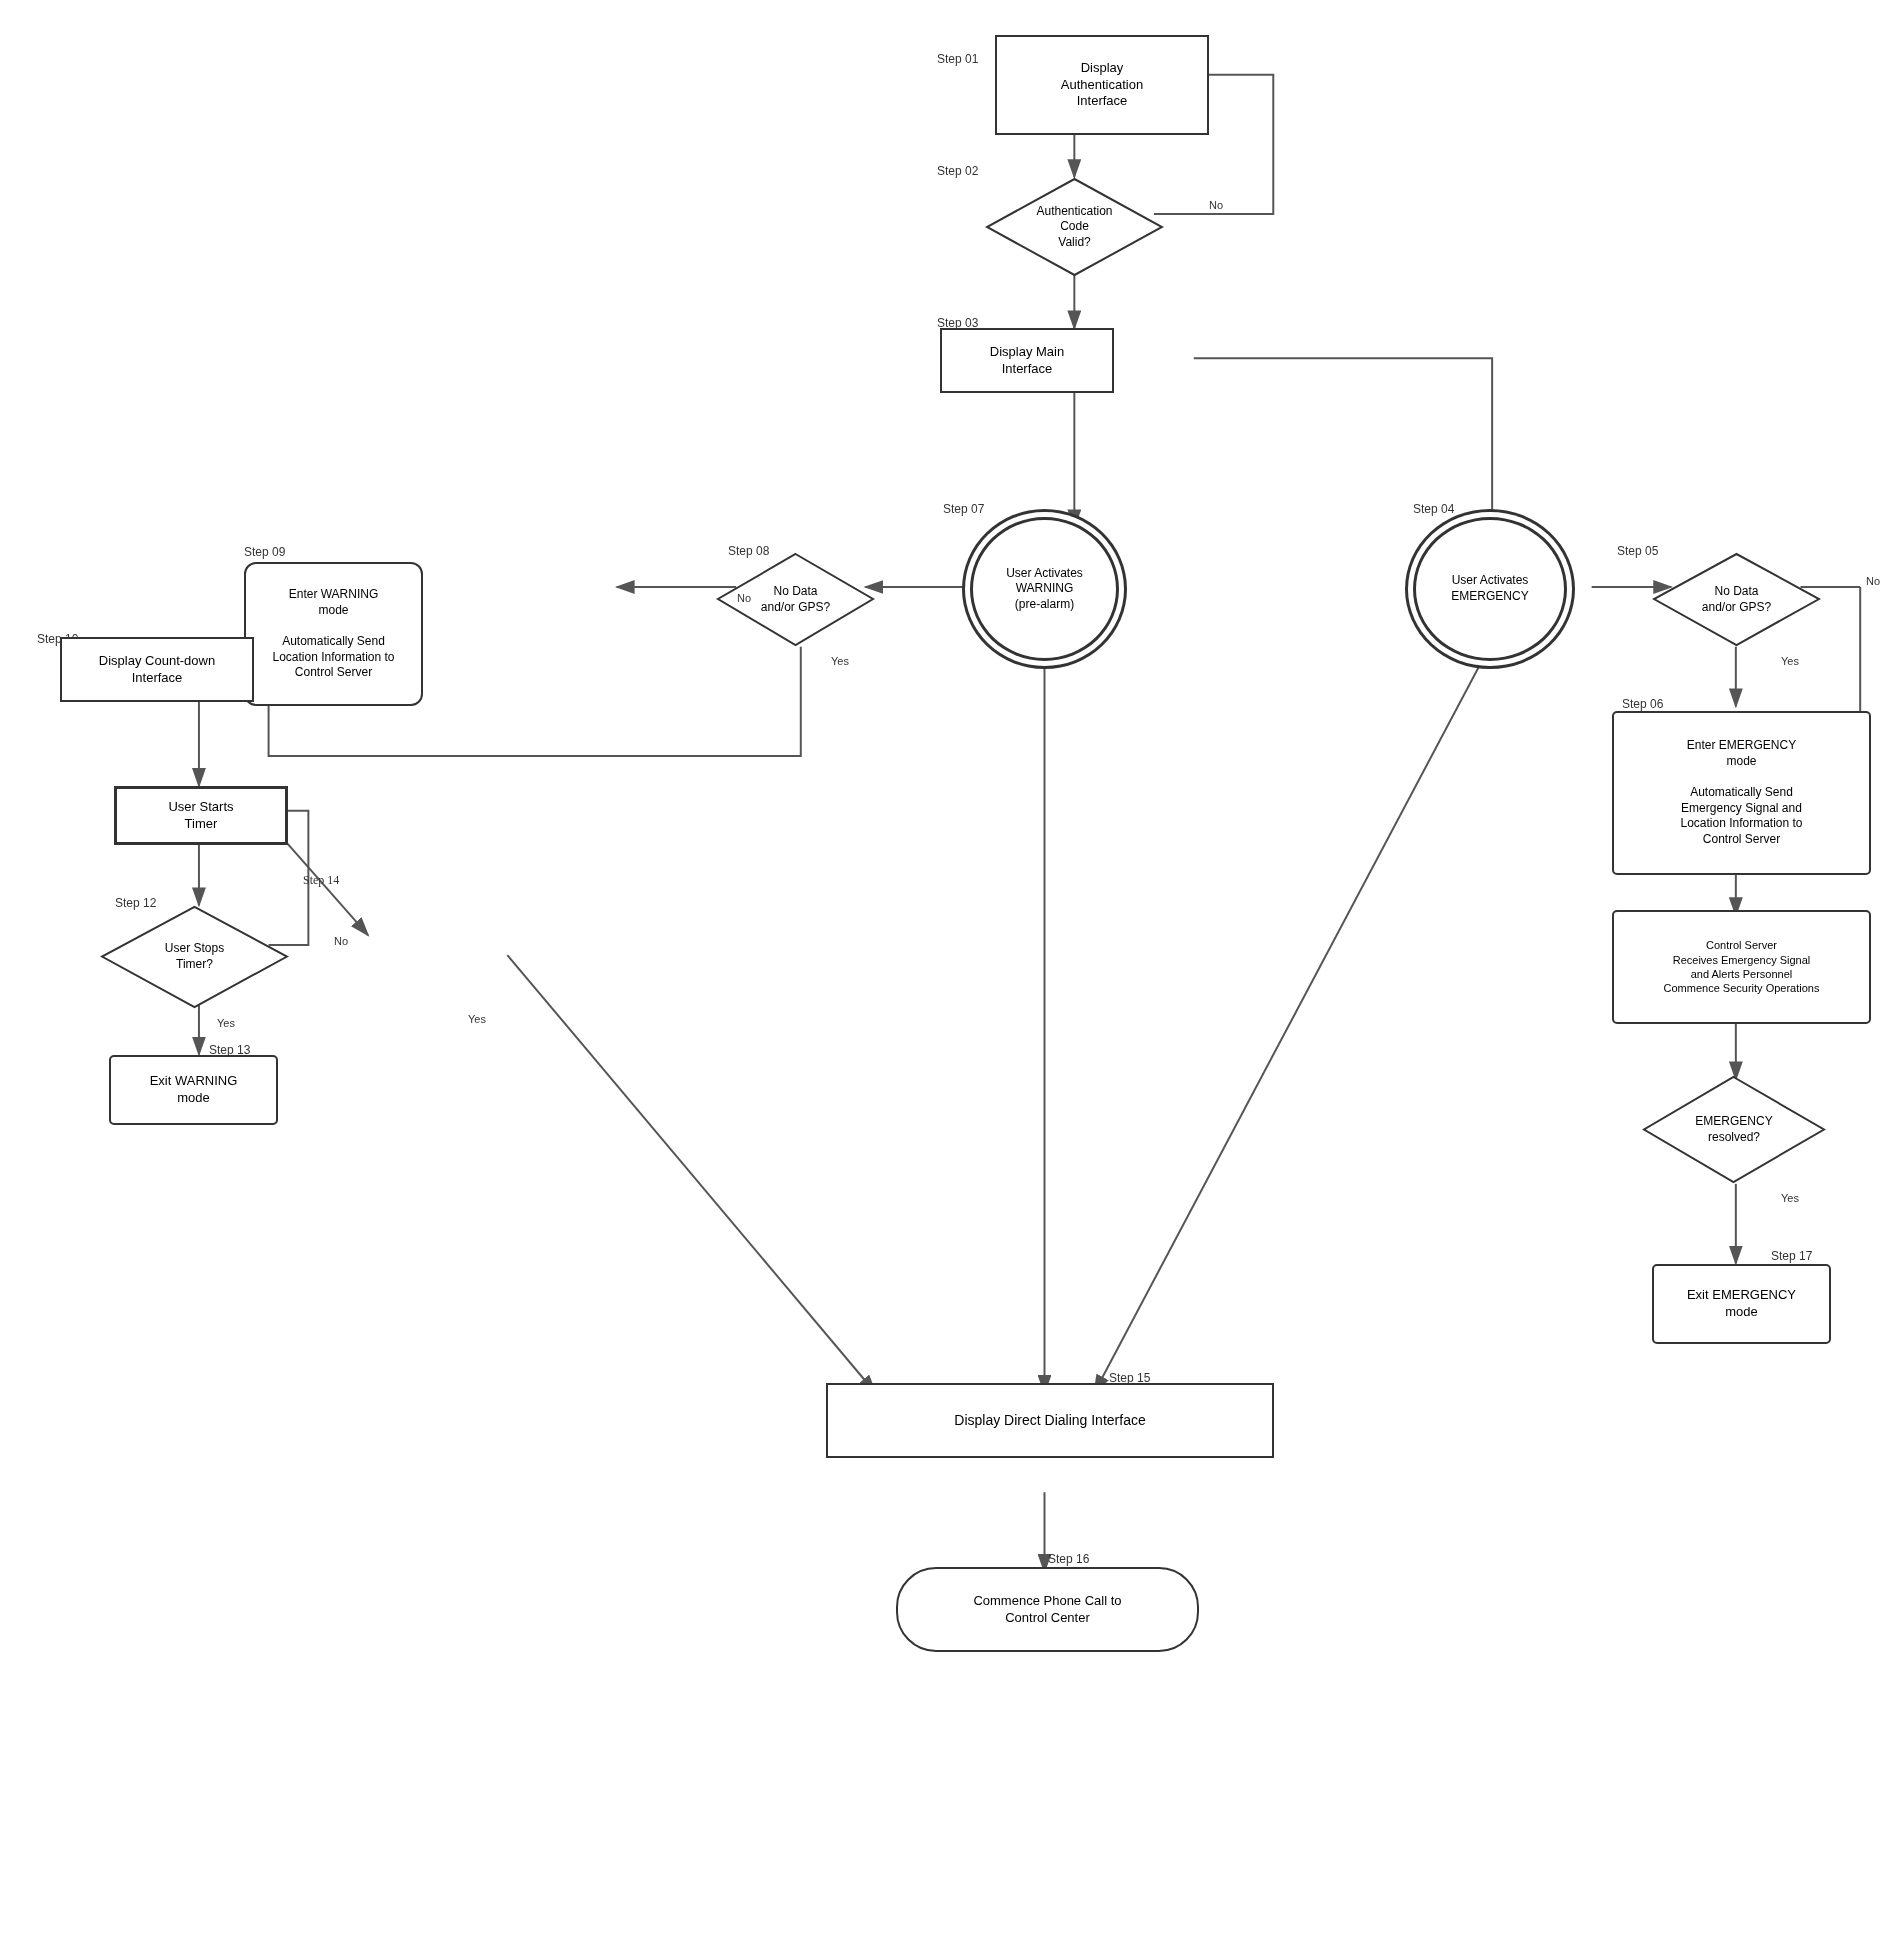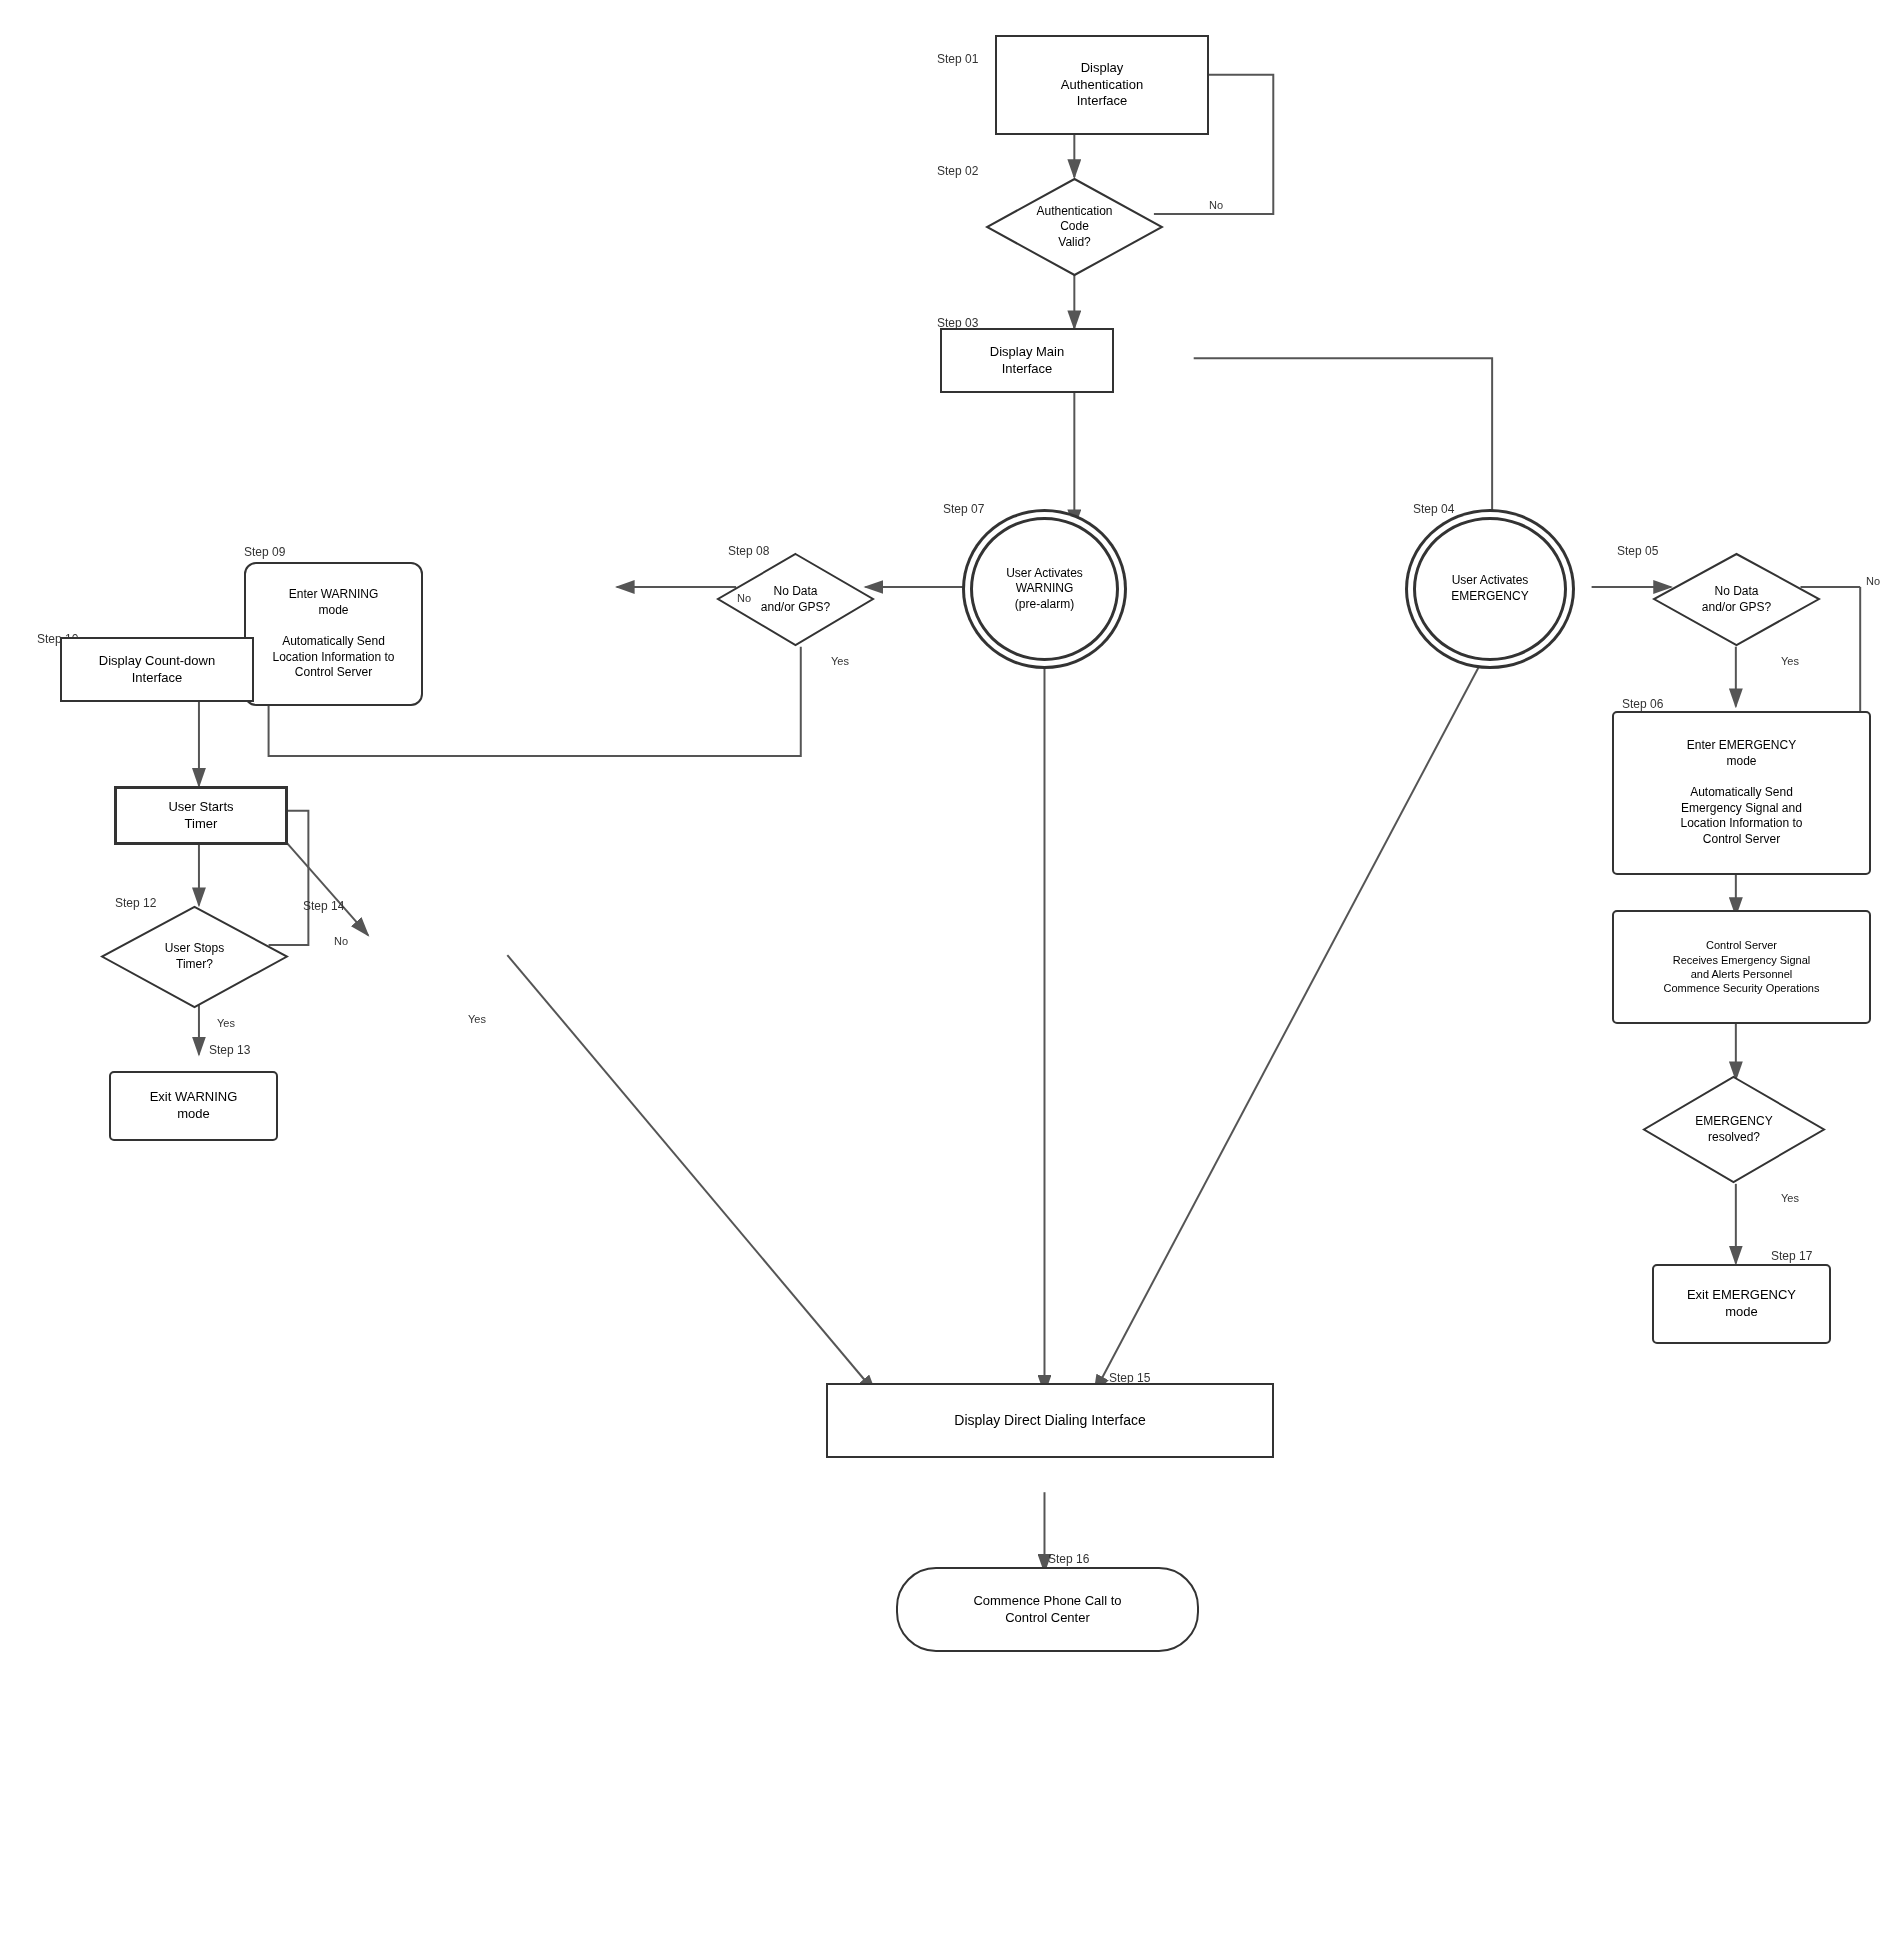--- a/index.html
+++ b/index.html
@@ -295,26 +295,26 @@
         <polygon points="95,2 188,52 95,103 2,52" fill="white" stroke="#333" stroke-width="2"></polygon>
       </svg>
       <div class="diamond-text" style="white-space:pre-line;">User Stops
 Timer?</div>
     </div>
   </div>
   <div class="arrow-label" style="left:177px; top:1017px;">Yes</div>
   <div class="arrow-label" style="left:294px; top:935px;">No</div>
 
   <div class="step-label" style="left:209px; top:1043px;">Step 13</div>
-  <div class="box" style="left:109px; top:1055px; width:169px; height:70px; border-radius:5px;margin-top:16px;">
+  <div class="box" style="left:109px; top:1055px; width:169px; height:70px; border-radius:5px;">
     <span style="white-space:pre-line; font-size:13px;">Exit WARNING
 mode</span>
   </div>
 
-  <div class="step-label" style="left:303px; top:899px;">Step 14</div>
+  <div class="step-label" style="left:303px; top:873px;font-family:Liberation Serif, serif;">Step 14</div>
   <div class="arrow-label" style="left:428px; top:1013px;">Yes</div>
 
   <div class="step-label" style="left:1109px; top:1371px;">Step 15</div>
   <div class="box" style="left:826px; top:1383px; width:448px; height:75px;">
     <span style="white-space:pre-line; font-size:14px;">Display Direct Dialing Interface</span>
   </div>
 
   <div class="step-label" style="left:1048px; top:1552px;">Step 16</div>
   <div class="box rounded" style="left:896px; top:1567px; width:303px; height:85px; border-radius:40px;">
     <span style="white-space:pre-line; font-size:13px;">Commence Phone Call to

